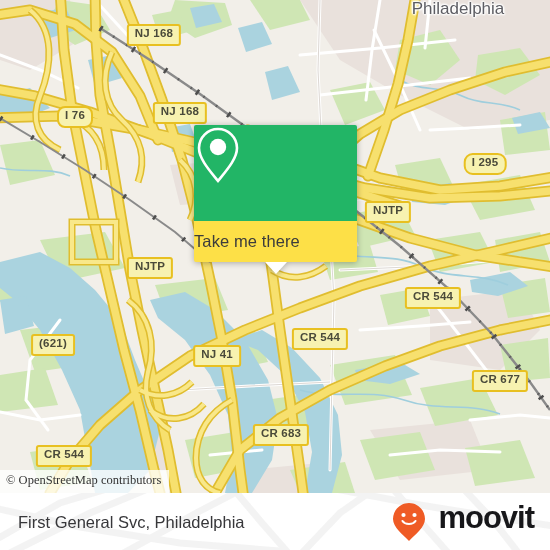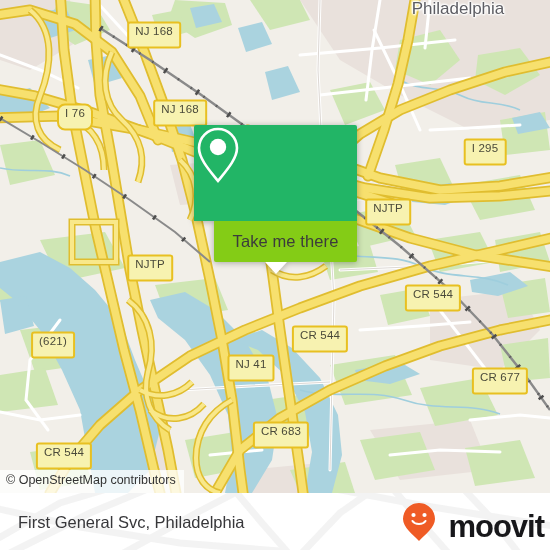--- a/index.html
+++ b/index.html
@@ -19,23 +19,23 @@
 
   
   .shield{
     position:absolute;
     background:#f7f2b0;
     border:2px solid #e8c021;
     border-radius:3px;
     color:#4a4a3a;
     font-family:"Liberation Sans", sans-serif;
     font-size:11.5px;
-    font-weight:normal;
+    font-weight:bold;
     letter-spacing:.2px;
-    padding:1px 6px 9px 6px;
+    padding:1px 6px 4px 6px;
     white-space:nowrap;
     line-height:13px;
     box-sizing:border-box;
     transform:translate(-50%,-50%);
   }
   .place{
     position:absolute;
     color:#5d5d63;
     font-family:"Liberation Sans", sans-serif;
     font-size:17px;
@@ -49,37 +49,37 @@
 
   
   #attrib{
     position:absolute;left:0;top:470px;
     background:rgba(255,255,255,.78);
     color:#333;
     font-size:12.5px;
     padding:2px 8px 7px 6px;
     line-height:16px;
     white-space:nowrap;
+    font-family:Liberation Serif, serif;
   }
 
   
   #popup{
     position:absolute;left:194px;top:125px;width:163px;
     filter:drop-shadow(0 1px 3px rgba(0,0,0,.30));
   }
   #popup-top{
     background:#22b566;height:96px;
     border-radius:2px 2px 0 0;
     display:flex;align-items:center;justify-content:center;
   }
   #popup-bottom{
-    background:#84cc16;height:41px;
-    display:flex;align-items:center;justify-content:center;
+    background:#fde047;height:41px;
+    display:flex;align-items:center;
     border-radius:0 0 2px 2px;
-    margin-left:20px;
   }
   #popup-label{
     color:#3c3c3c;font-size:16.5px;letter-spacing:.1px;
   }
   #popup-tail{
     position:absolute;left:50%;top:137px;
     width:0;height:0;margin-left:-11px;
     border-left:11px solid transparent;
     border-right:11px solid transparent;
     border-top:12px solid #fff;
@@ -89,22 +89,22 @@
   #footer{
     position:absolute;left:0;top:493px;width:550px;height:57px;
     background:#fff;overflow:hidden;
   }
   #footer-watermark{position:absolute;left:0;top:0;opacity:.75;}
   #footer-title{
     position:absolute;left:18px;top:50%;transform:translateY(-50%);
     color:#37373a;font-size:16.5px;white-space:nowrap;
   }
   #brand{
-    position:absolute;right:6px;top:50%;transform:translateY(-50%);
-    display:flex;align-items:flex-end;gap:12px;
+    position:absolute;right:16px;top:50%;transform:translateY(-50%);
+    display:flex;align-items:flex-start;gap:12px;
   }
   #brand-name{
     color:#17171a;font-size:31px;font-weight:bold;letter-spacing:-1px;
     line-height:31px;
   }
 </style>
 </head>
 <body>
 
 <div id="app">
@@ -298,27 +298,27 @@
           <path d="M0,118 L40,142 L85,170 L130,200 L175,232 L210,262" stroke="#4e4e4e" stroke-width="5" stroke-dasharray="2.5 34"></path>
         </g>
       </g>
     </svg>
 
     <div class="place" style="left:458px;top:9px;">Philadelphia</div>
 
     <div class="shield" style="left:154px;top:35px;">NJ 168</div>
     <div class="shield" style="left:75px;top:117px;border-radius:8px;">I 76</div>
     <div class="shield" style="left:180px;top:113px;">NJ 168</div>
-    <div class="shield" style="left:485px;top:152px;">I 295</div>
+    <div class="shield" style="left:485px;top:164px;border-radius:9px;">I 295</div>
     <div class="shield" style="left:388px;top:212px;">NJTP</div>
     <div class="shield" style="left:150px;top:268px;">NJTP</div>
     <div class="shield" style="left:433px;top:298px;">CR 544</div>
     <div class="shield" style="left:320px;top:339px;">CR 544</div>
     <div class="shield" style="left:53px;top:345px;">(621)</div>
-    <div class="shield" style="left:217px;top:368px;margin-left:34px;">NJ 41</div>
+    <div class="shield" style="left:217px;top:356px;">NJ 41</div>
     <div class="shield" style="left:500px;top:381px;">CR 677</div>
     <div class="shield" style="left:281px;top:435px;">CR 683</div>
     <div class="shield" style="left:64px;top:456px;">CR 544</div>
 
     <div id="attrib">© OpenStreetMap contributors</div>
 
     <div id="popup">
       <div id="popup-top">
         <svg width="48" height="60" viewBox="0 0 48 60">
           <path d="M24 4 C13.5 4 5 12.5 5 23 C5 34 16 46 24 56 C32 46 43 34 43 23 C43 12.5 34.5 4 24 4 Z" fill="none" stroke="#ffffff" stroke-width="2.6"></path>

